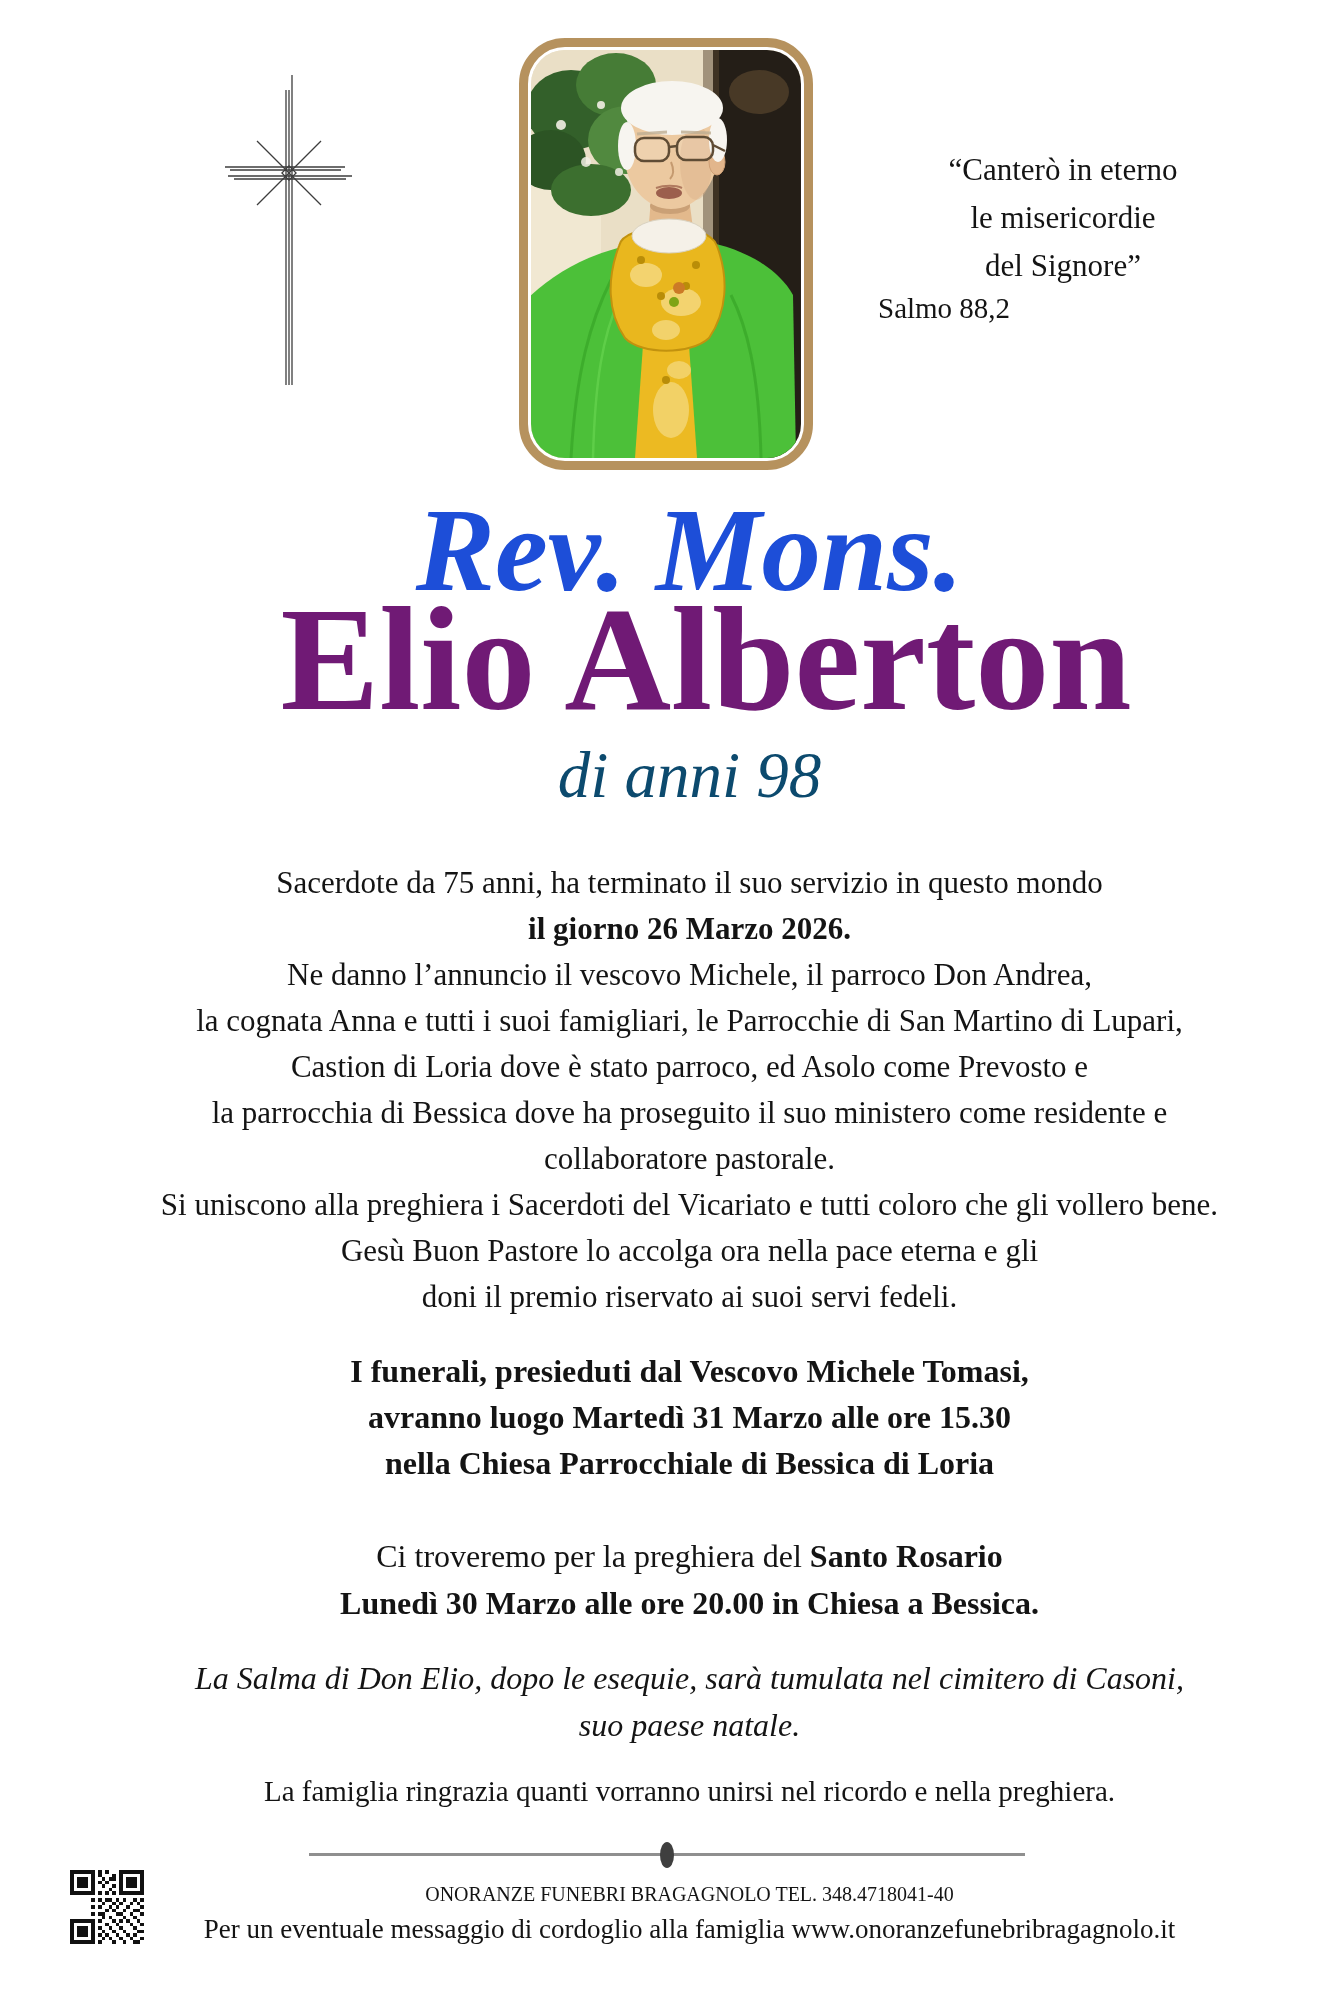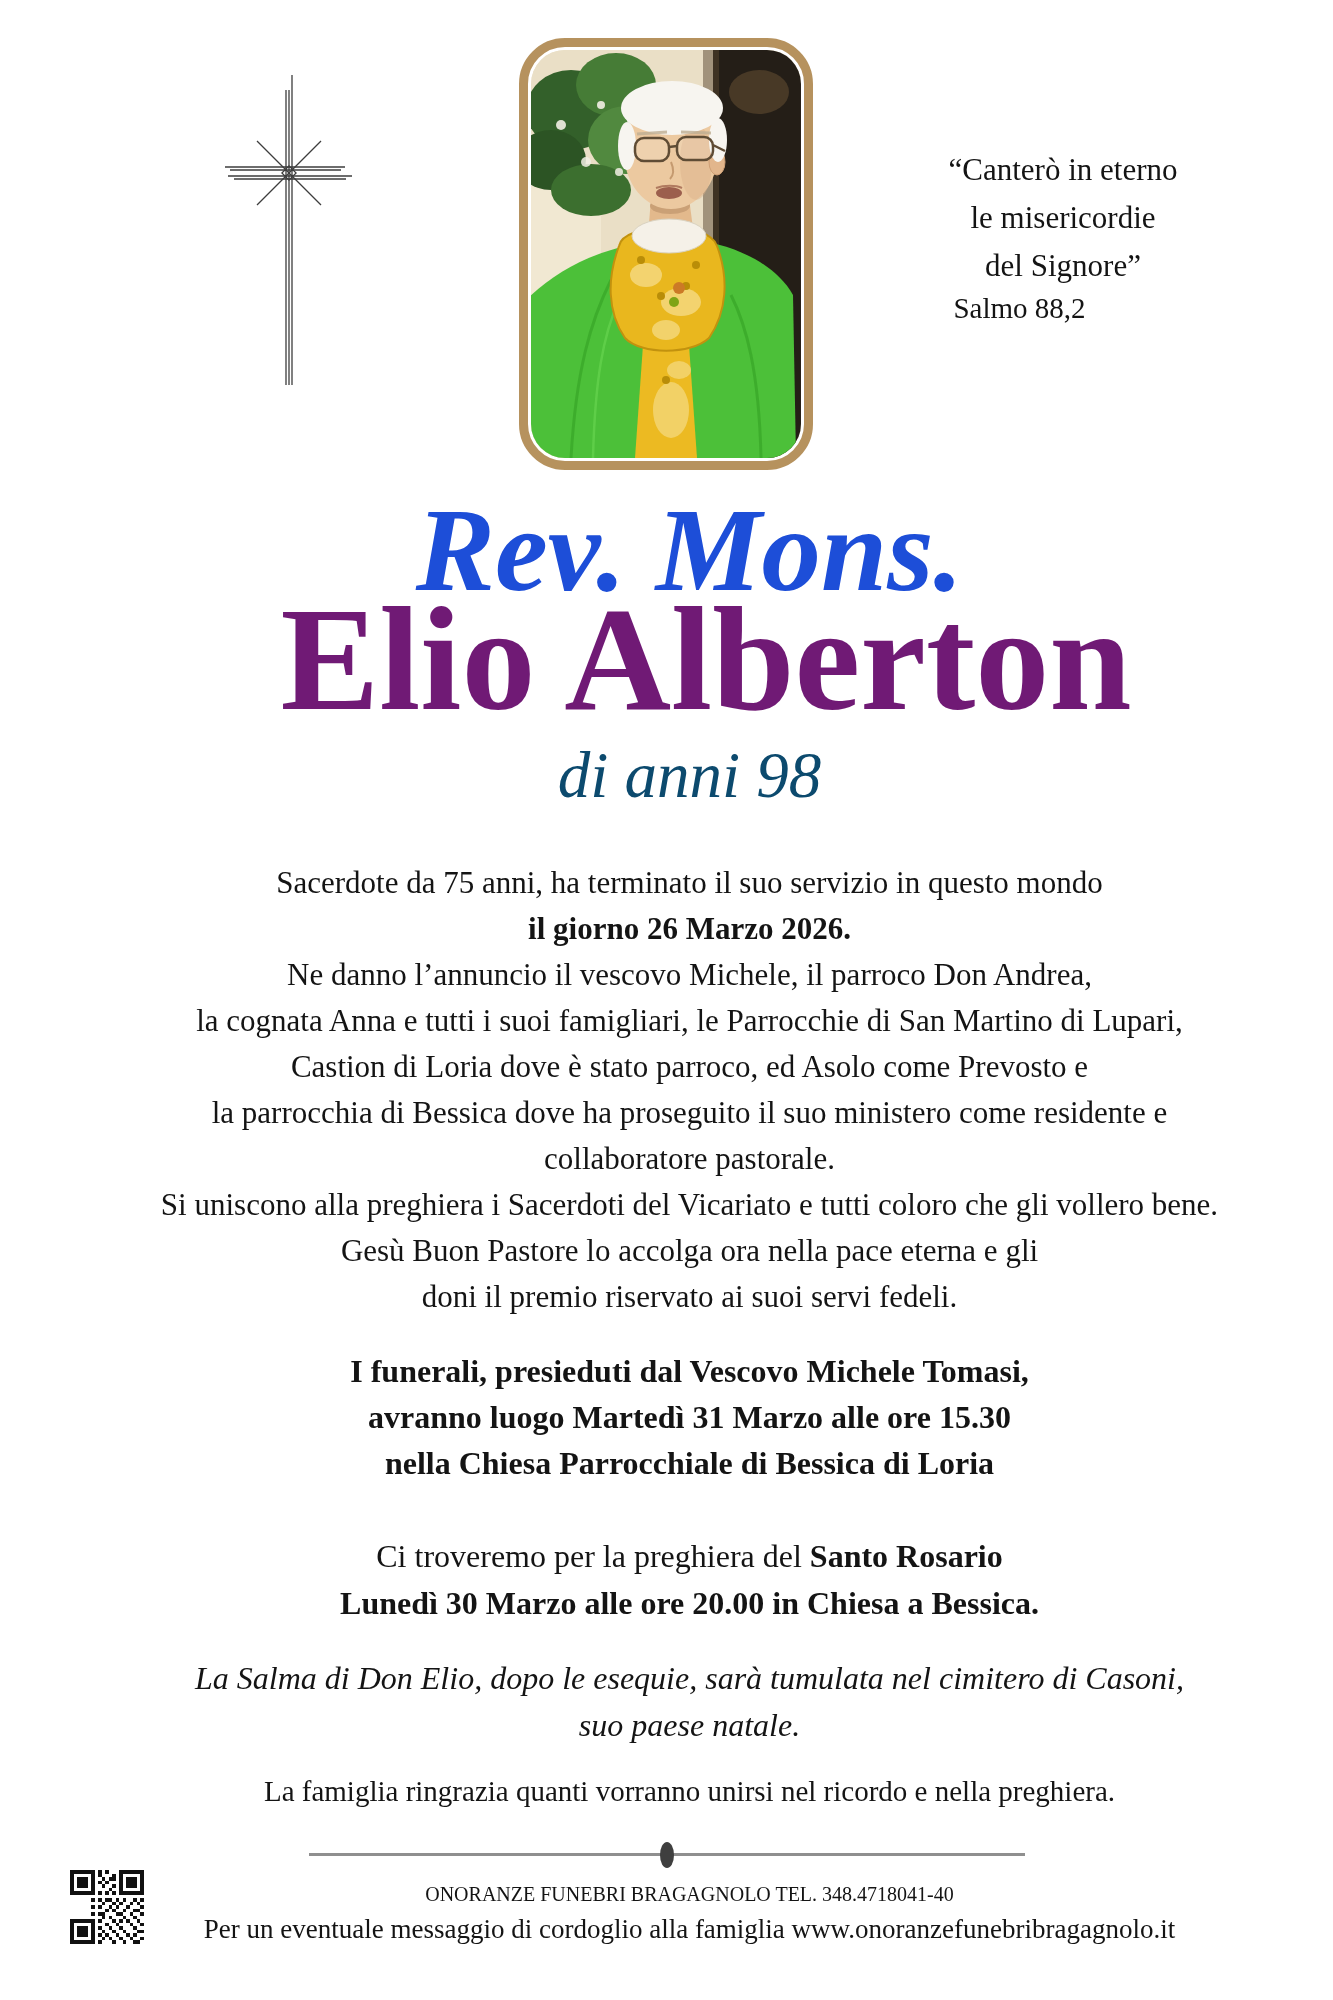--- a/index.html
+++ b/index.html
@@ -11,21 +11,21 @@
   .center{left:0;right:0;text-align:center;}
   .ln{white-space:nowrap;}
   
   .cross-wrap{left:210px;top:68px;width:150px;height:322px;}
   .photo-frame{
     left:519px;top:38px;width:294px;height:432px;box-sizing:border-box;
     border:9px solid #b6925e;border-radius:46px;background:#ffffff;padding:3px;
   }
   .photo-inner{width:270px;height:408px;border-radius:34px;overflow:hidden;background:#eadfc6;}
   .quote{left:878px;top:146px;width:370px;text-align:center;font-size:31px;line-height:48px;}
-  .quote-attr{text-align:center;padding-right:87px;font-size:29px;line-height:40px;margin-top:-2px;}
+  .quote-attr{text-align:left;padding-right:87px;font-size:29px;line-height:40px;margin-top:-2px;}
   
   .title-prefix{top:491px;font-style:italic;font-weight:bold;font-size:119px;line-height:1;color:#1d4ed8;}
   .title-name{top:585px;font-weight:bold;font-size:148px;line-height:1;color:#701a75;margin-left:33px;}
   .title-age{top:743px;font-style:italic;font-size:65px;line-height:1;color:#0c4a6e;}
   
   .announcement{top:860px;font-size:31px;line-height:46px;}
   .bold{font-weight:bold;}
   .funeral{top:1348px;font-size:32px;line-height:46px;font-weight:bold;}
   .rosary{top:1520px;font-size:32px;line-height:47px;margin-top:13px;}
   .burial{top:1655px;font-size:32px;line-height:47px;font-style:italic;}

